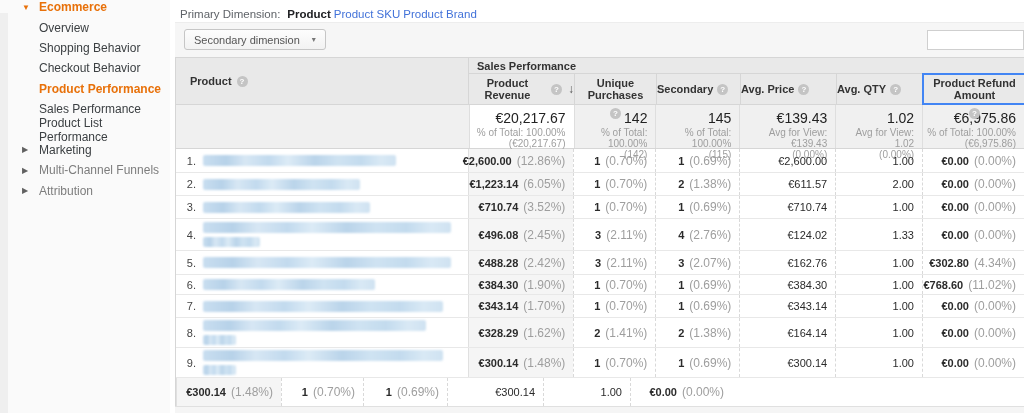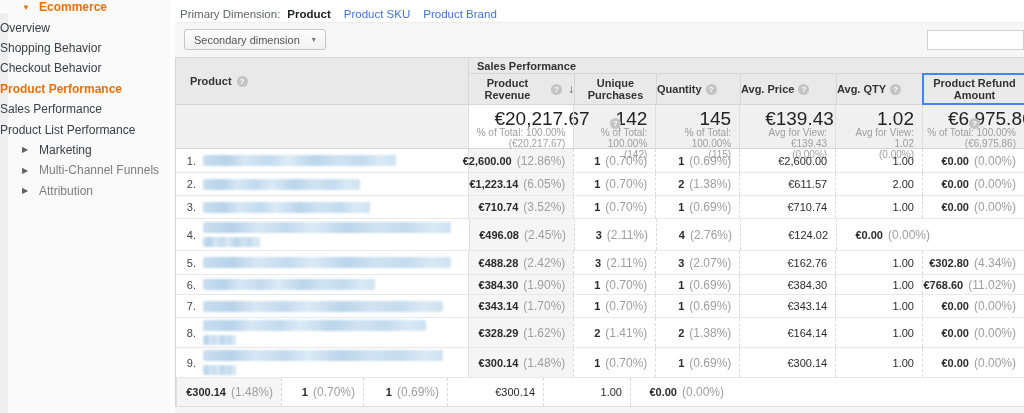--- a/index.html
+++ b/index.html
@@ -5,64 +5,64 @@
   * { margin:0; padding:0; box-sizing:border-box; }
   html,body { width:1024px; height:413px; overflow:hidden; background:#fff;
     font-family:"Liberation Sans","DejaVu Sans",sans-serif; }
 
   
   #sidebar { position:absolute; left:0; top:0; width:170px; height:413px; background:#fafafa; }
   #sidebar .edge { position:absolute; left:0; top:13px; width:8px; height:400px; background:#efefef; }
   #sidebar ul { list-style:none; position:absolute; left:0; top:-3px; width:100%; }
   #sidebar li { height:20.4px; display:flex; align-items:center; font-size:12px; color:#3c4043; cursor:pointer; }
   #sidebar li .tri { width:17px; margin-left:22px; font-size:8px; color:#616161; flex:0 0 auto; }
-  #sidebar li.child { }
+  #sidebar li.child { padding-left:39px; }
   #sidebar li.orange, #sidebar li.orange .tri { color:#e8710a; font-weight:bold; }
   #sidebar li.active { color:#e8710a; font-weight:bold; }
   #sidebar li.muted { color:#7d7d7d; }
 
   
   #main { position:absolute; left:170px; top:0; width:854px; height:413px; }
 
   .dimbar { position:absolute; left:10px; top:6px; height:16px; font-size:11.5px; color:#5f6368;
     display:flex; align-items:center; white-space:nowrap; }
   .dimbar .sel { font-weight:bold; color:#202124; margin-left:7px; }
-  .dimbar a { color:#4272d9; text-decoration:none; margin-left:13px; cursor:pointer; }
+  .dimbar a { color:#4272d9; text-decoration:none; margin-left:3px; cursor:pointer; }
 
   .toolbar { position:absolute; left:5px; right:0; top:22px; height:35px; background:#f6f6f6;
     border-top:1px solid #ededed; }
   .btn-secondary { position:absolute; left:9px; top:6px; height:21px; padding:0 9px; font-size:11px;
     color:#555; background:linear-gradient(#fdfdfd,#f2f2f2); border:1px solid #c6c6c6; border-radius:3px;
     display:flex; align-items:center; cursor:pointer; }
   .btn-secondary .caret { font-size:8px; color:#777; margin-left:12px; }
   .search-input { position:absolute; right:0; top:7px; width:97px; height:20px; border:1px solid #cfcfcf;
     background:#fff; outline:none; font-size:11px; padding:0 5px; }
 
   
   .gatable { position:absolute; left:5px; top:57px; width:849px; }
   .thead { position:relative; height:48px; background:#e9e9e9; border:1px solid #d6d6d6; border-right:none; font-size:11px; font-weight:bold; color:#333; }
   .hcell { position:absolute; display:flex; align-items:center; justify-content:flex-start; }
   .h-product { left:0; top:0; width:293px; height:46px; justify-content:flex-start; padding-left:14px; border-right:1px solid #d6d6d6; }
   .h-group { left:293px; top:0; width:555px; height:16px; justify-content:flex-start; padding-left:8px; border-bottom:1px solid #d6d6d6; }
   .sub { top:16px; height:30px; border-left:1px solid #d6d6d6; flex-direction:row; gap:4px; text-align:center; }
-  .sub.twoline { flex-direction:column; gap:17px; padding-top:3px; }
+  .sub.twoline { flex-direction:column; gap:7px; padding-top:3px; }
   .s-rev  { left:292px; width:106px; border-left:none; }
   .s-uni  { left:398px; width:82px; }
   .s-qty  { left:480px; width:84px; }
   .s-prc  { left:564px; width:96px; }
   .s-aqt  { left:660px; width:87px; }
   .s-ref  { left:747px; width:102px; outline:2px solid #4285f4; outline-offset:-1px; }
   .qmark { width:11px; height:11px; border-radius:50%; background:#c4c4c4; color:#fff; font-size:8px; font-weight:bold;
     display:inline-flex; align-items:center; justify-content:center; flex:0 0 auto; cursor:pointer; }
   .sortarrow { font-size:12px; color:#555; font-weight:normal; margin-left:2px; }
 
   .tsummary { display:flex; border-left:1px solid #d6d6d6; height:43px; background:#f0f0f0; }
   .tsummary .scell { border-left:1px solid #dedede; padding:5px 8px 0 0; text-align:right; }
   .tsummary .scell:first-child { border-left:none; }
-  .sum-val { font-size:19px; color:#222; line-height:17px;padding-left:25px; }
+  .sum-val { font-size:14px; color:#222; line-height:17px;padding-left:25px; }
   .sum-sub { font-size:10px; color:#9e9e9e; line-height:11px; }
   .w-prod{width:293px;} .w-rev{width:105px;} .w-uni{width:82px;} .w-qty{width:84px;}
   .w-prc{width:96px;} .w-aqt{width:87px;} .w-ref{width:102px;}
   .tsummary .w-rev { background:#fff; }
 
   .tbody { border-left:1px solid #d6d6d6; }
   .trow { display:flex; border-top:1px solid #e8e8e8; background:#fff; }
   .trow:first-child { border-top:1px solid #d6d6d6; }
   .cell { display:flex; align-items:center; justify-content:flex-end; padding-right:8px; font-size:11px; color:#2b2b2b; border-left:1px dashed #d9d9d9; }
   .cell .val { font-weight:bold;margin-left:24px; }
@@ -149,21 +149,21 @@
       <div class="hcell sub s-rev">
         <span>Product Revenue</span>
         <span class="qmark">?</span>
         <span class="sortarrow">↓</span>
       </div>
       <div class="hcell sub twoline s-uni">
         <span>Unique Purchases</span>
         <span class="qmark">?</span>
       </div>
       <div class="hcell sub s-qty">
-        <span>Quantity</span>
+        <span>Secondary</span>
         <span class="qmark">?</span>
       </div>
       <div class="hcell sub s-prc">
         <span>Avg. Price</span>
         <span class="qmark">?</span>
       </div>
       <div class="hcell sub s-aqt">
         <span>Avg. QTY</span>
         <span class="qmark">?</span>
       </div>
@@ -318,20 +318,23 @@
             <span class="val">3</span>
             <span class="pct">(2.11%)</span>
           </div>
         <div class="cell w-qty">
             <span class="val">4</span>
             <span class="pct">(2.76%)</span>
           </div>
         <div class="cell w-prc">
             <span class="val normal">€124.02</span>
           </div>
+        <div class="cell w-aqt">
+            <span class="val normal">1.33</span>
+          </div>
         <div class="cell w-ref">
             <span class="val">€0.00</span>
             <span class="pct">(0.00%)</span>
           </div>
       </div>
 
       <div class="trow" style="height:24px">
         <div class="cell pcell w-prod">
             <span class="rn">5.</span>
             <span class="blurwrap">

